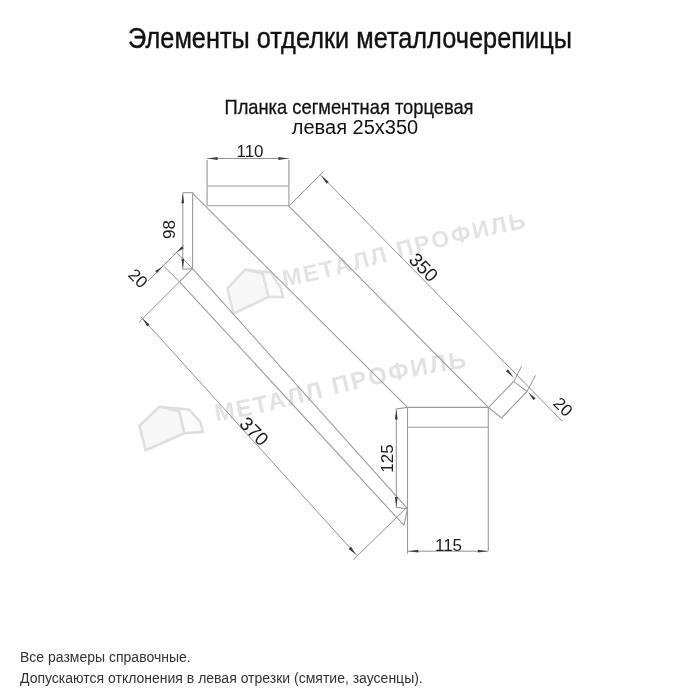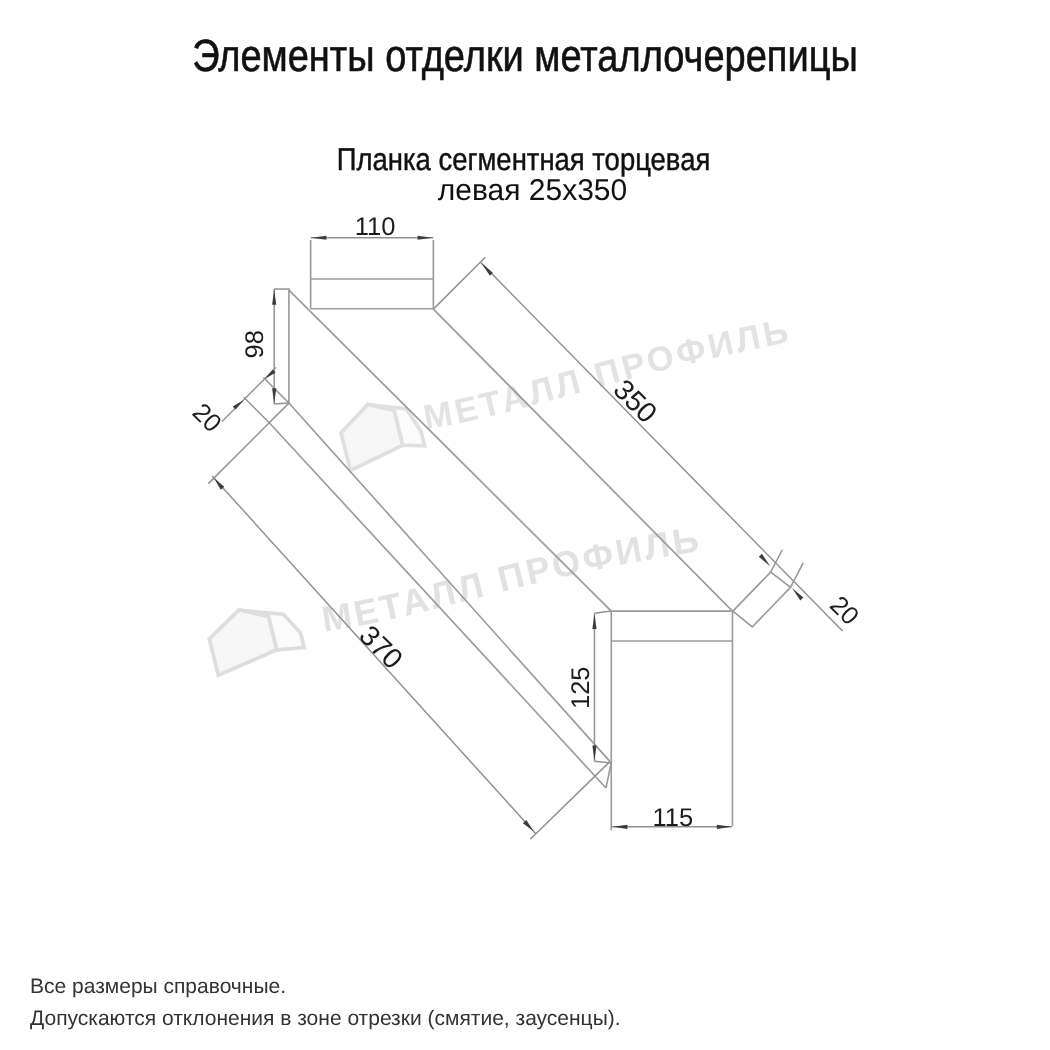--- a/index.html
+++ b/index.html
@@ -136,15 +136,15 @@
 </svg>
 
 <div class="abs" style="left:0;top:21px;width:700px;text-align:center;font-size:30px;color:#111;transform:scale(0.845,1);-webkit-text-stroke:0.4px #111;">Элементы отделки металлочерепицы</div>
 
 <div class="abs" style="left:-1px;top:95px;width:700px;text-align:center;font-size:21px;color:#111;transform:scale(0.872,1);-webkit-text-stroke:0.3px #111;">Планка сегментная торцевая</div>
 
 <div class="abs" style="left:5px;top:116px;width:700px;text-align:center;font-size:20px;color:#111;">левая 25х350</div>
 
 <div class="abs" style="left:20px;top:649px;font-size:14px;color:#333;">Все размеры справочные.</div>
 
-<div class="abs" style="left:20px;top:670px;font-size:14px;color:#333;">Допускаются отклонения в зоне отрезки (смятие, заусенцы).</div>
+<div class="abs" style="left:20px;top:670px;font-size:14px;color:#333;">Допускаются отклонения в левая отрезки (смятие, заусенцы).</div>
 
 </div>
 
 </body></html>

